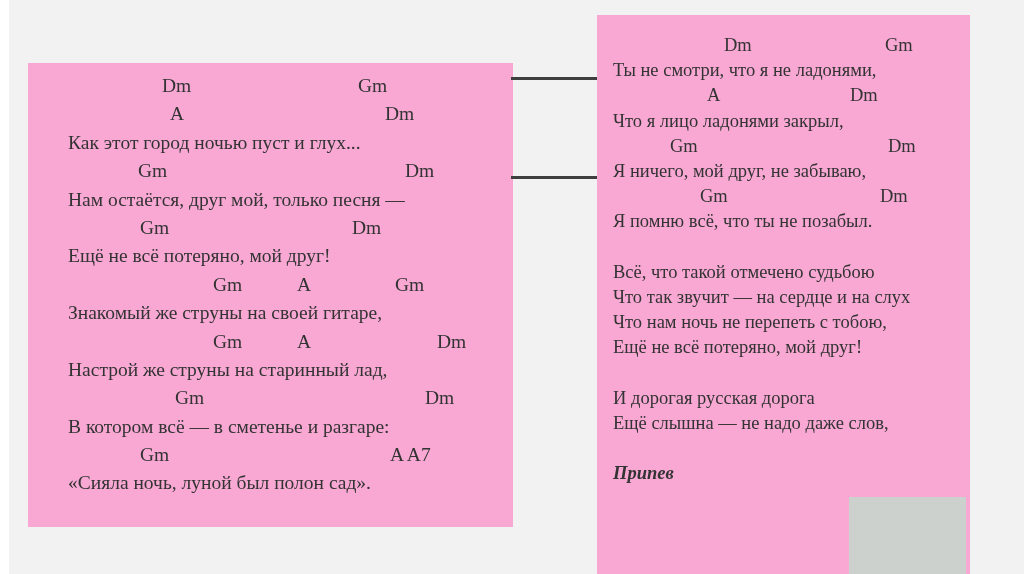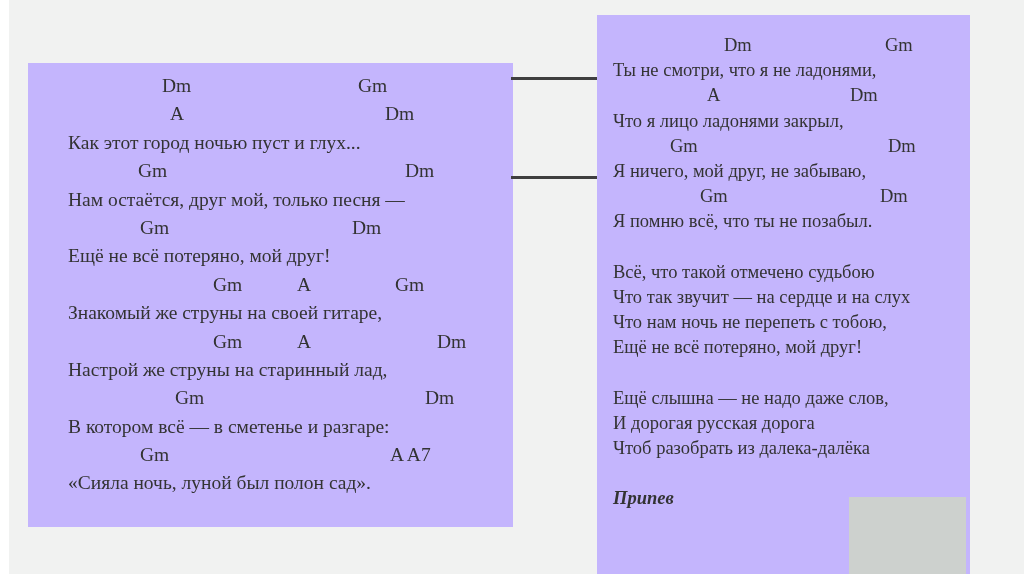--- a/index.html
+++ b/index.html
@@ -21,21 +21,21 @@
     width: 1024px; height: 574px;
   }
   #left-edge-strip {
     position: absolute;
     left: 0; top: 0;
     width: 9px; height: 574px;
     background: #ffffff;
   }
   .verse-box {
     position: absolute;
-    background: #c4b5fd;
+    background: #f9a8d4;
     box-sizing: border-box;
     font-family: Liberation Serif, serif;
   }
   #verse-box-left {
     left: 28px; top: 63px;
     width: 485px; height: 464px;
     padding-top: 9px;
   }
   #verse-box-right {
     left: 597px; top: 15px;
@@ -157,21 +157,20 @@
         <span class="chord" style="left: 103px;">Gm</span>
         <span class="chord" style="left: 283px;">Dm</span>
       </div>
       <div class="line">Я помню всё, что ты не позабыл.</div>
       <div class="line"></div>
       <div class="line">Всё, что такой отмечено судьбою</div>
       <div class="line">Что так звучит — на сердце и на слух</div>
       <div class="line">Что нам ночь не перепеть с тобою,</div>
       <div class="line">Ещё не всё потеряно, мой друг!</div>
       <div class="line"></div>
+      <div class="line">И дорогая русская дорога</div>
       <div class="line">Ещё слышна — не надо даже слов,</div>
-      <div class="line">И дорогая русская дорога</div>
-      <div class="line">Чтоб разобрать из далека-далёка</div>
       <div class="line"></div>
       <div class="line refrain">Припев</div>
     </div>
 
   <div id="gray-square"></div>
 </div>
 
 </body></html>

